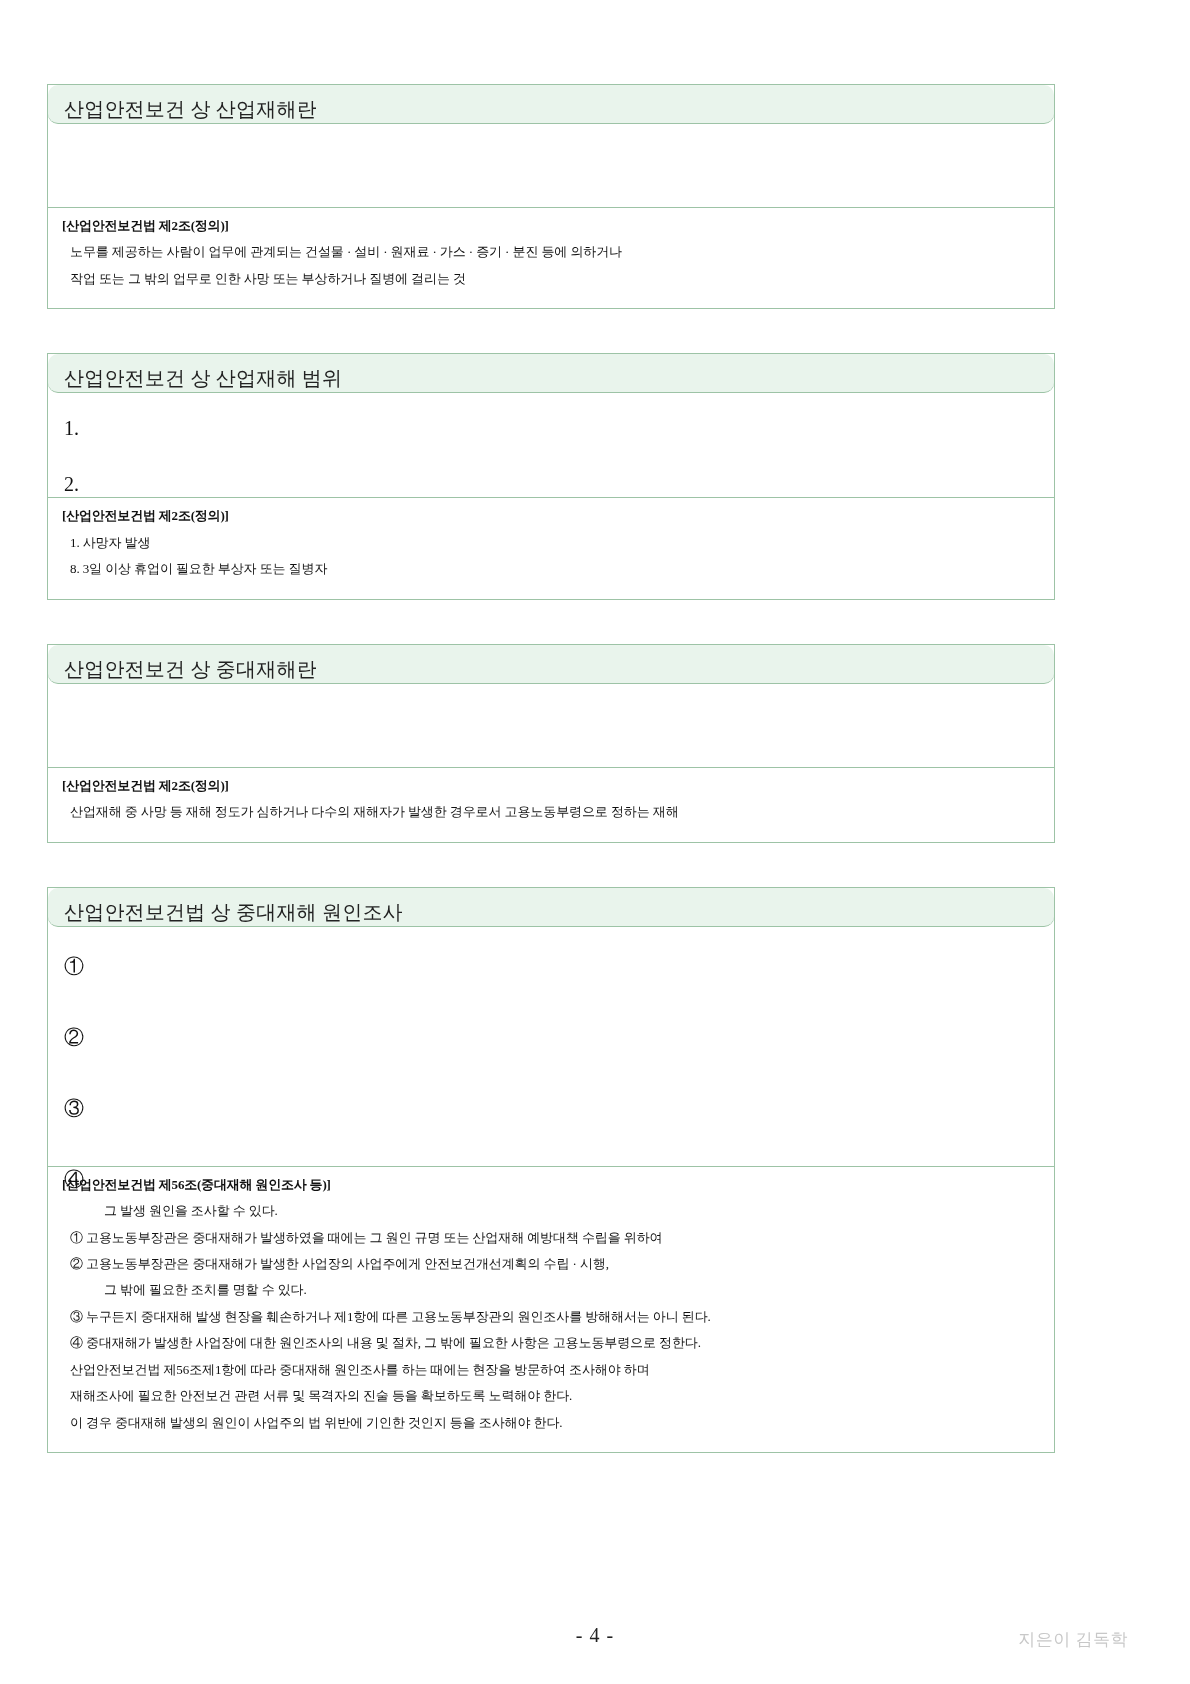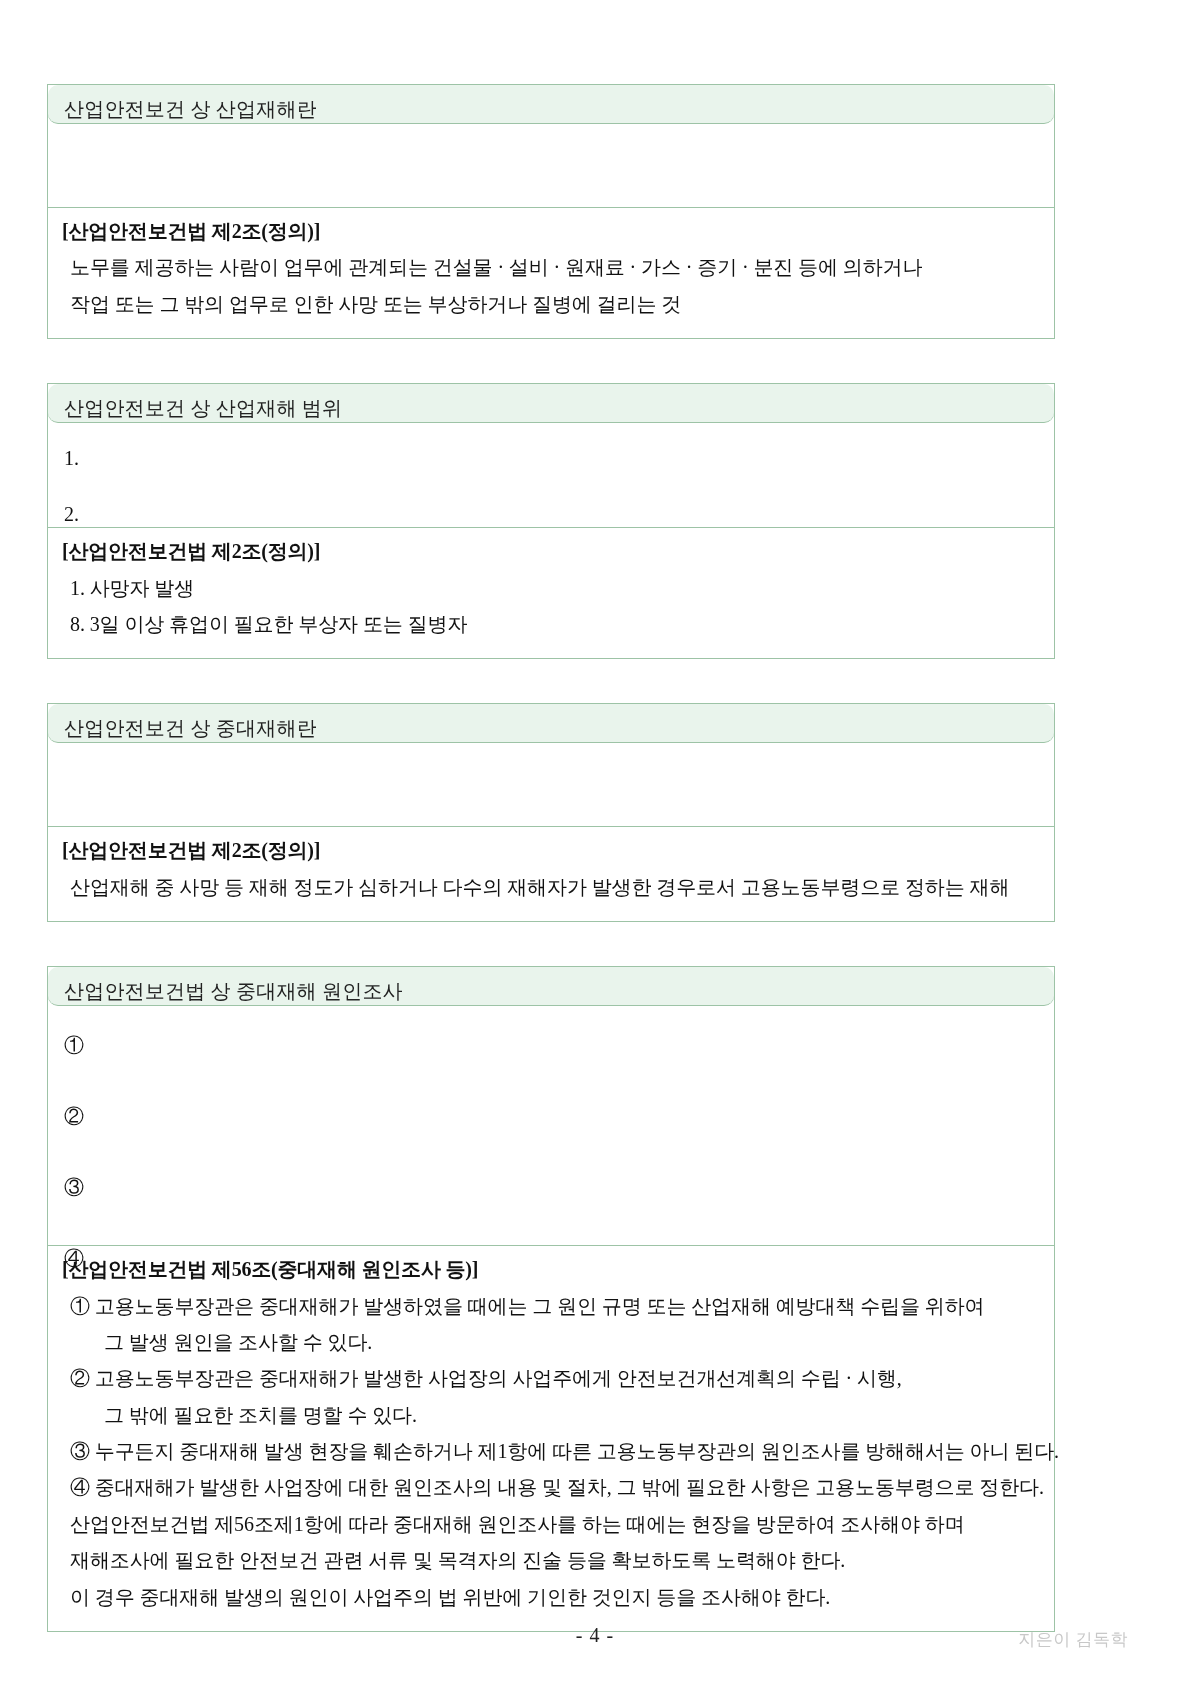--- a/index.html
+++ b/index.html
@@ -55,21 +55,21 @@
   .blank-line {
     font-size: 20px;
     line-height: 1.3;
     color: #111111;
     margin: 0;
   }
   .blank-line + .blank-line { margin-top: 30px; }
 
   .card-answer {
     padding: 9px 14px 12px 14px;
-    font-size: 20px;
+    font-size: 13px;
     line-height: 1.42;
     color: #111111;
   }
   .ans-title {
     font-weight: bold;
     letter-spacing: -0.2px;
     margin: 0 0 2px 0;
     white-space: nowrap;
   }
   .ans-line {
@@ -155,22 +155,22 @@
   <section class="card">
     <div class="card-header">산업안전보건법 상 중대재해 원인조사</div>
     <div class="card-blank h-list4">
       <p class="blank-line">①</p>
       <p class="blank-line">②</p>
       <p class="blank-line">③</p>
       <p class="blank-line">④</p>
     </div>
     <div class="card-answer">
       <p class="ans-title">[산업안전보건법 제56조(중대재해 원인조사 등)]</p>
+      <p class="ans-line indent">그 발생 원인을 조사할 수 있다.</p>
       <p class="ans-line">① 고용노동부장관은 중대재해가 발생하였을 때에는 그 원인 규명 또는 산업재해 예방대책 수립을 위하여</p>
-      <p class="ans-line indent">그 발생 원인을 조사할 수 있다.</p>
       <p class="ans-line">② 고용노동부장관은 중대재해가 발생한 사업장의 사업주에게 안전보건개선계획의 수립 · 시행,</p>
       <p class="ans-line indent">그 밖에 필요한 조치를 명할 수 있다.</p>
       <p class="ans-line">③ 누구든지 중대재해 발생 현장을 훼손하거나 제1항에 따른 고용노동부장관의 원인조사를 방해해서는 아니 된다.</p>
       <p class="ans-line">④ 중대재해가 발생한 사업장에 대한 원인조사의 내용 및 절차, 그 밖에 필요한 사항은 고용노동부령으로 정한다.</p>
       <p class="ans-line">산업안전보건법 제56조제1항에 따라 중대재해 원인조사를 하는 때에는 현장을 방문하여 조사해야 하며</p>
       <p class="ans-line">재해조사에 필요한 안전보건 관련 서류 및 목격자의 진술 등을 확보하도록 노력해야 한다.</p>
       <p class="ans-line">이 경우 중대재해 발생의 원인이 사업주의 법 위반에 기인한 것인지 등을 조사해야 한다.</p>
     </div>
   </section>
 

